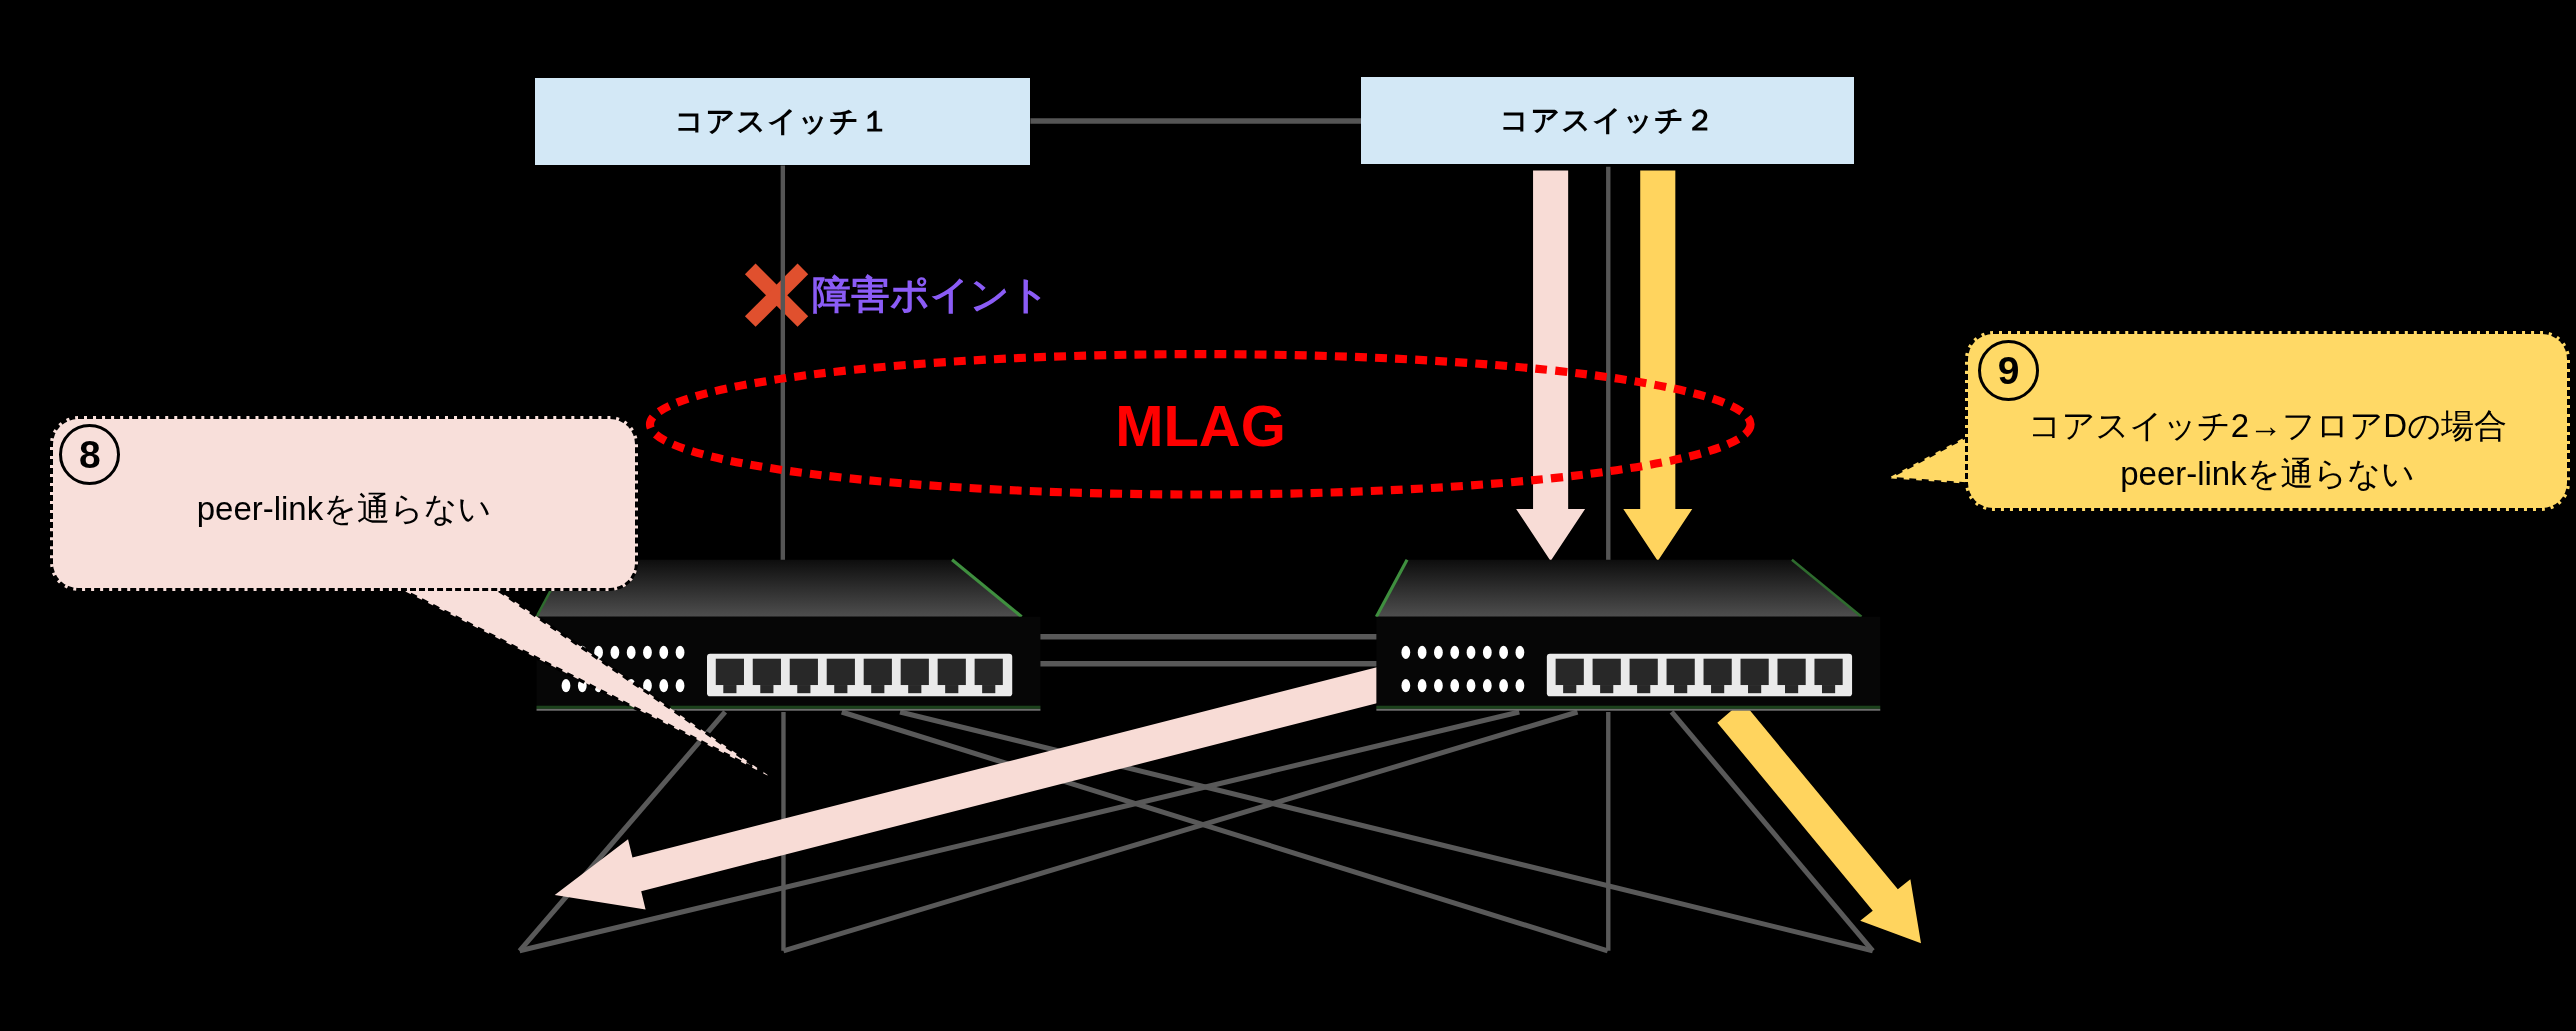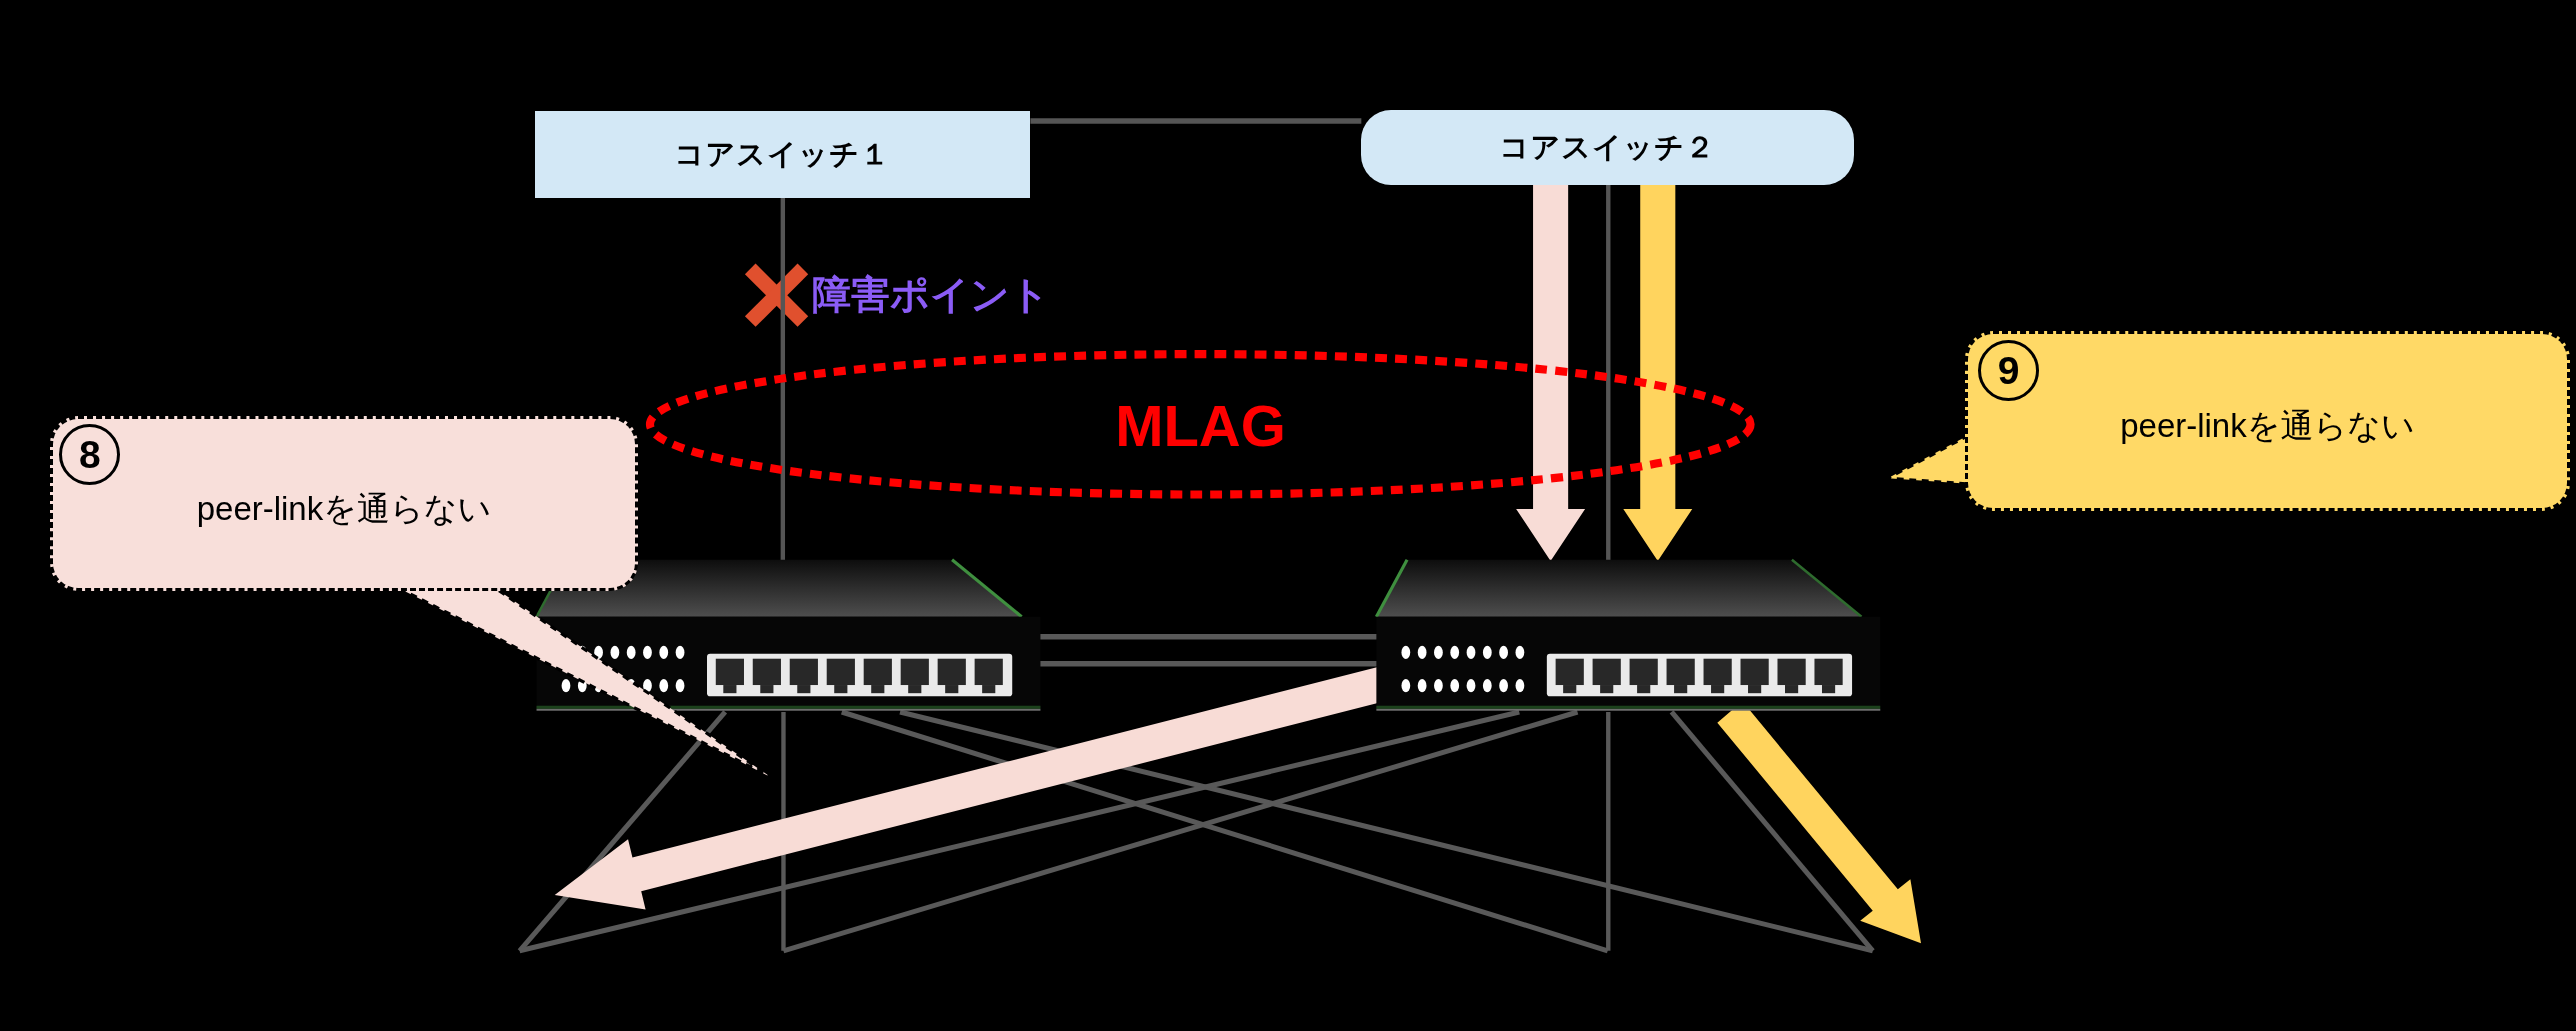--- a/index.html
+++ b/index.html
@@ -3,21 +3,21 @@
 <meta charset="utf-8">
 <style>
   html,body{margin:0;padding:0;background:#000;}
   .stage{
     position:relative;width:2576px;height:1031px;background:#000;overflow:hidden;
     font-family:"Liberation Sans",sans-serif;
   }
   .stage svg{position:absolute;left:0;top:0;}
   .node{
     position:absolute;background:#D3E8F6;display:flex;align-items:center;justify-content:center;
-    font-size:29px;font-weight:bold;color:#000;letter-spacing:1.3px;margin-top:33px;
+    font-size:29px;font-weight:bold;color:#000;letter-spacing:1.3px;
   }
   .lbl-failure{position:absolute;left:812px;top:273px;font-size:39px;font-weight:bold;color:#8b5cf6;line-height:44px;white-space:nowrap;}
   .lbl-mlag{position:absolute;left:1075px;top:394px;width:251px;text-align:center;font-size:58px;font-weight:bold;color:#FF0000;line-height:63px;}
   .lbl-peerlink{position:absolute;left:1069px;top:658px;width:251px;text-align:center;font-size:40px;color:#333333;line-height:53px;}
   .bubble{
     position:absolute;border:3.1px dashed #000;border-radius:28px;box-sizing:border-box;
   }
   .bubble-8{left:50px;top:416px;width:588px;height:175px;background:#F8DFDA;}
   .bubble-9{left:1965px;top:331px;width:605px;height:180px;background:#FFD966;}
   .badge{
@@ -171,39 +171,40 @@
 
     <ellipse cx="1915" cy="677" rx="878" ry="112" fill="none" stroke="#FF0000" stroke-width="13" stroke-dasharray="19 13"></ellipse>
 
     <polygon points="620,930 778,930 1230,1240" fill="#F8DFDA" stroke="#000000" stroke-width="5" stroke-dasharray="11 9"></polygon>
     <polygon points="3140,695 3140,772 3012,763" fill="#FFD966" stroke="#000000" stroke-width="5" stroke-dasharray="11 9"></polygon>
   </svg>
 
   <div class="node" style="left:535px;top:78px;width:495px;height:87px;">
     <span>コアスイッチ１</span>
   </div>
-  <div class="node" style="left:1361px;top:77px;width:493px;height:75px;border-radius:30px;">
+  <div class="node" style="left:1361px;top:77px;width:493px;height:87px;">
     <span>コアスイッチ２</span>
   </div>
 
   <div class="lbl-failure">障害ポイント</div>
   <div class="lbl-mlag">MLAG</div>
 
   <div class="bubble bubble-8">
     <div class="badge">
       <span>8</span>
     </div>
     <div class="bubble-text">
       <div>peer-linkを通らない</div>
     </div>
   </div>
 
   <div class="bubble bubble-9">
     <div class="badge">
       <span>9</span>
     </div>
     <div class="bubble-text">
+      <div>コアスイッチ2→フロアDの場合</div>
       <div>peer-linkを通らない</div>
     </div>
   </div>
 
 </div>
 
 
 </body></html>

